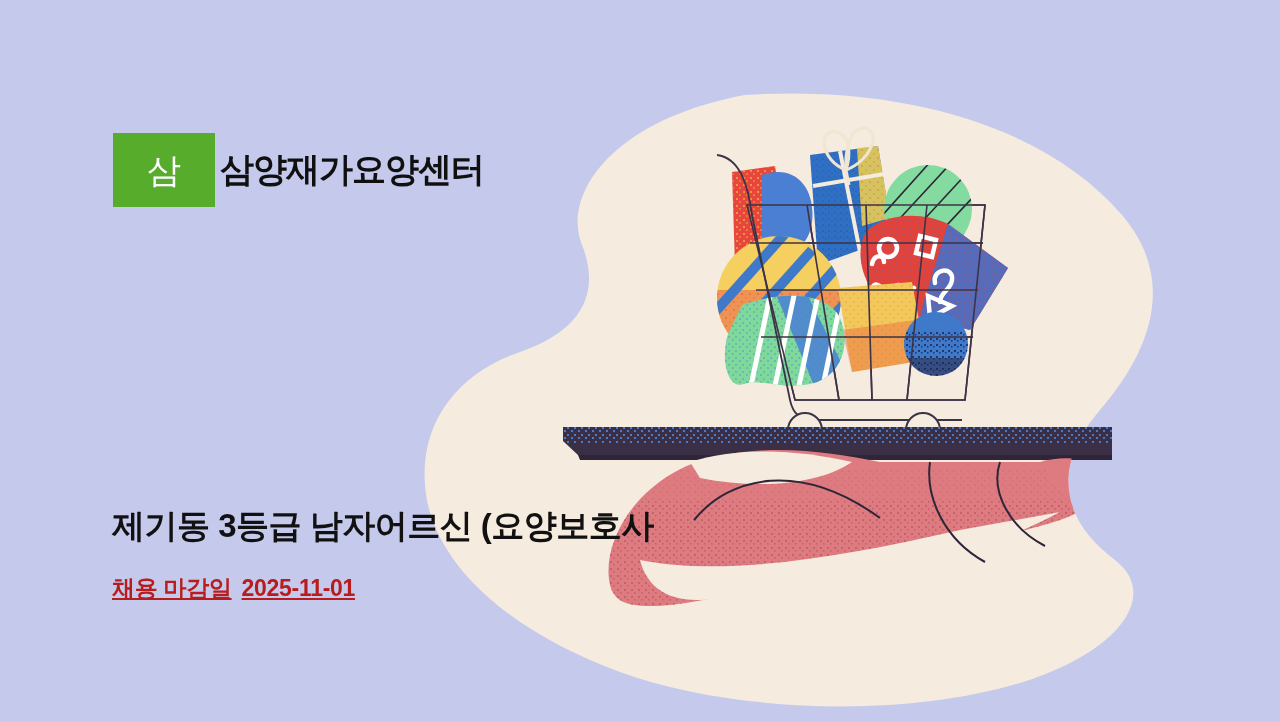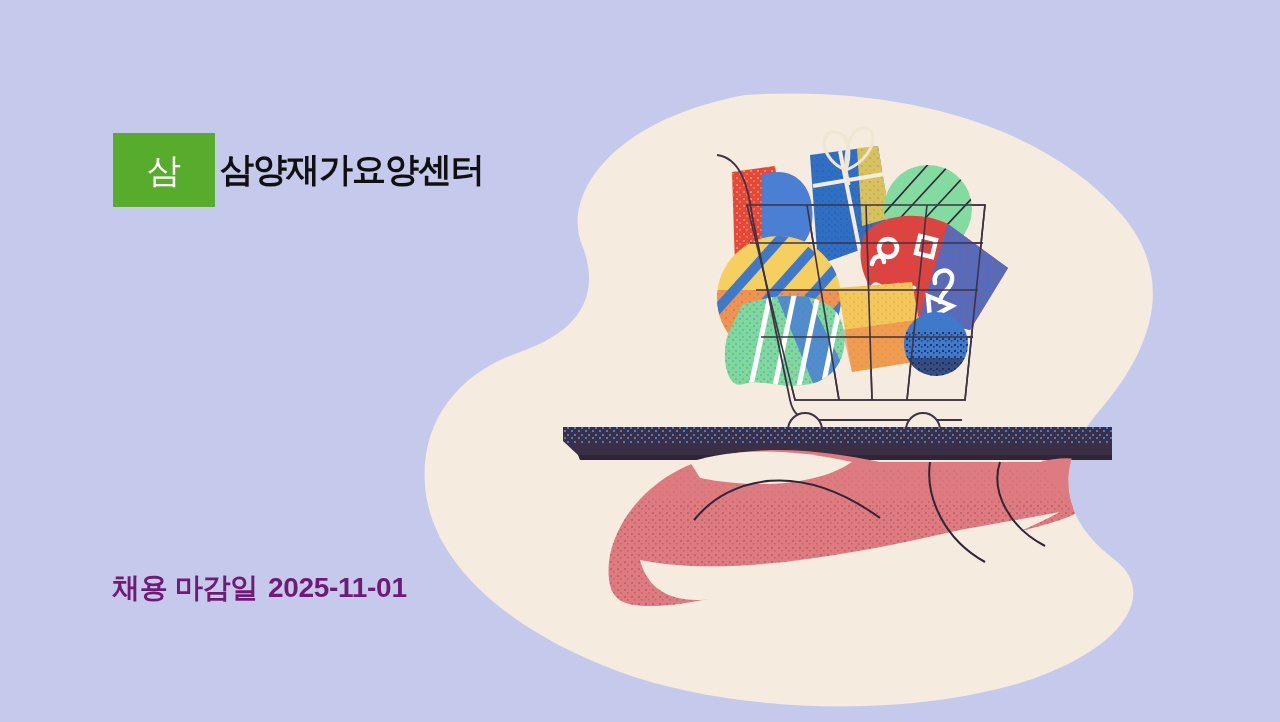--- a/index.html
+++ b/index.html
@@ -27,22 +27,22 @@
     font-size:34px;font-weight:700;color:#101010;
     line-height:76px;white-space:nowrap;letter-spacing:-1px;
   }
   .job-title{
     position:absolute;left:112px;top:504px;
     font-size:33px;font-weight:700;color:#111111;
     line-height:44px;white-space:nowrap;letter-spacing:-0.5px;
   }
   .deadline{
     position:absolute;left:112px;top:572px;
-    font-size:28px;font-weight:700;color:#701a75;
-    line-height:32px;white-space:nowrap;letter-spacing:-0.3px;
+    font-size:23px;font-weight:700;color:#b91c1c;
+    line-height:32px;white-space:nowrap;letter-spacing:-0.3px;text-decoration:underline;
   }
   .deadline .dl-date{margin-left:10px;}
 </style>
 </head>
 <body>
 
 <div id="stage">
 
   <svg id="art" viewBox="0 0 1280 722" preserveAspectRatio="none">
     <defs>
@@ -333,18 +333,19 @@
       </g>
     </g>
   </svg>
 
   <div class="logo-badge">
     <span>삼</span>
   </div>
 
   <div class="org-title">삼양재가요양센터</div>
 
+  <div class="job-title">제기동 3등급 남자어르신 (요양보호사</div>
 
   <div class="deadline">
     <span>채용 마감일</span><span class="dl-date">2025-11-01</span>
   </div>
 
 </div>
 
 </body></html>

